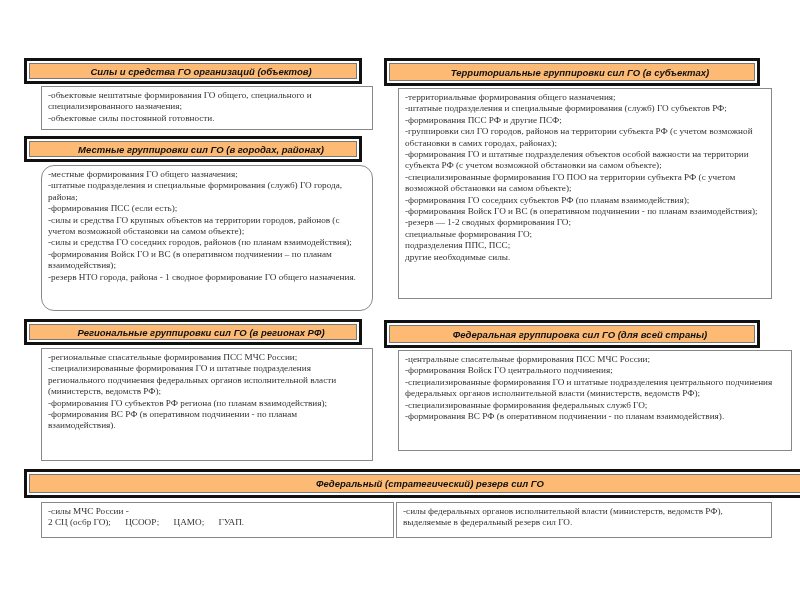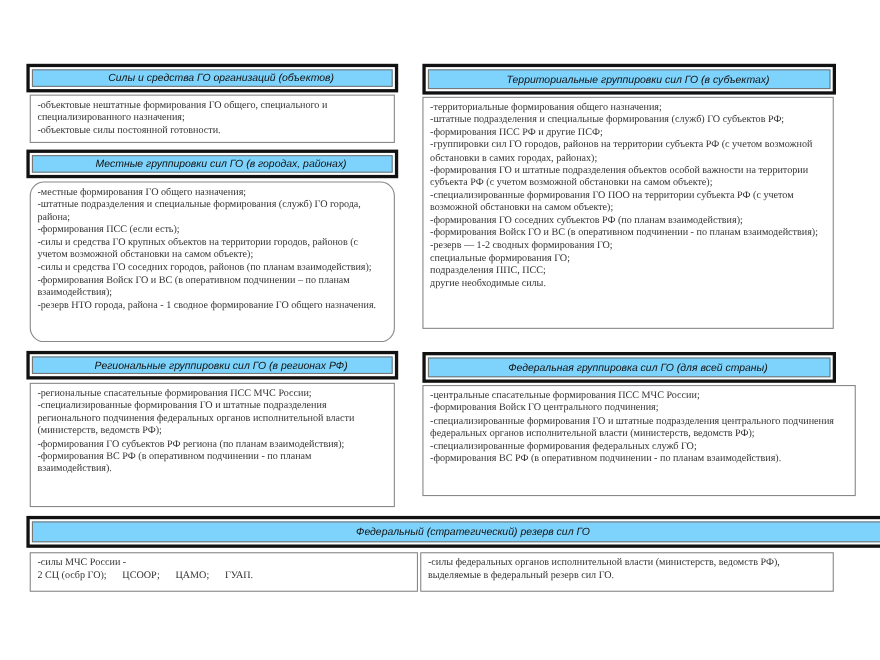--- a/index.html
+++ b/index.html
@@ -10,35 +10,36 @@
     box-sizing: border-box;
     background: #fff;
     padding: 2px;
   }
   .hdr-inner {
     border: 1px solid #777;
     width: 100%; height: 100%;
     box-sizing: border-box;
     display: flex; align-items: center; justify-content: center;
     font-family: "Liberation Sans", sans-serif;
-    font-weight: normal; font-style: italic;
+    font-weight: bold; font-style: italic;
     font-size: 9.5px; color: #111;
-    background: #7dd3fc;
+    background: #fdba74;
     padding-left: 16px;
   }
   .body-box {
     position: absolute;
     border: 1.5px solid #888;
     box-sizing: border-box;
     background: #fff;
     padding: 3px 6px;
     font-family: "Liberation Serif", serif;
     font-size: 9.2px;
     line-height: 11.4px;
     color: #333;
+    margin-left: 14px;
   }
   .line { display: block; white-space: normal; }
   .inline-row { display: block; }
   .inline-row span { margin-right: 12px; }
 </style>
 </head>
 <body>
 
 <div class="hdr" style="left:24px; top:58px; width:338px; height:26px;">
   <div class="hdr-inner">Силы и средства ГО организаций (объектов)</div>

